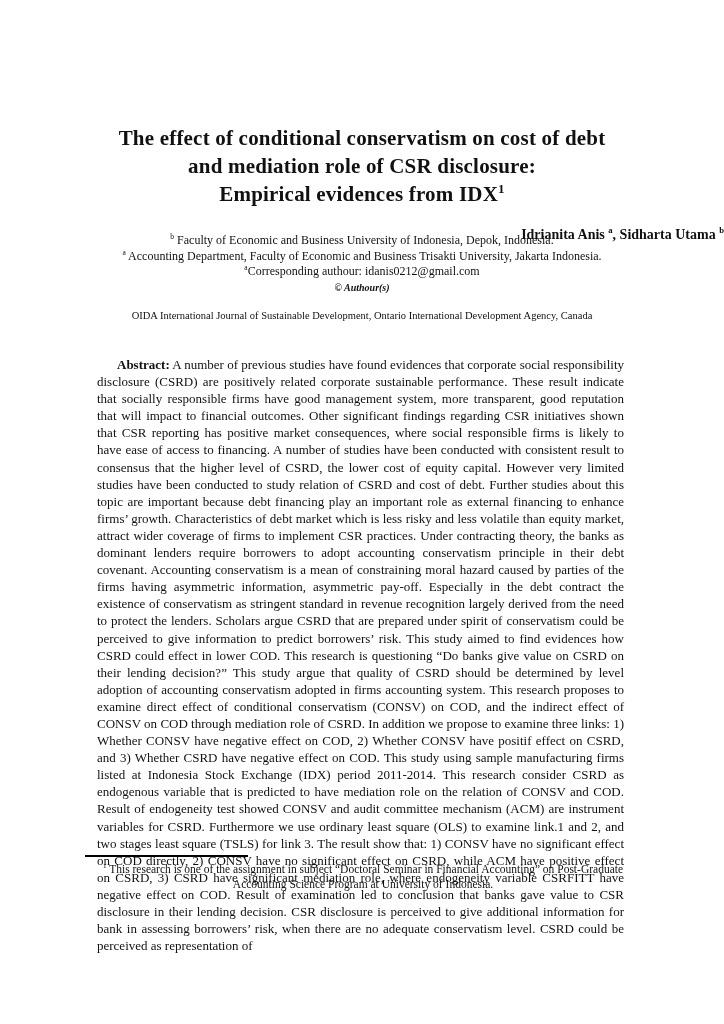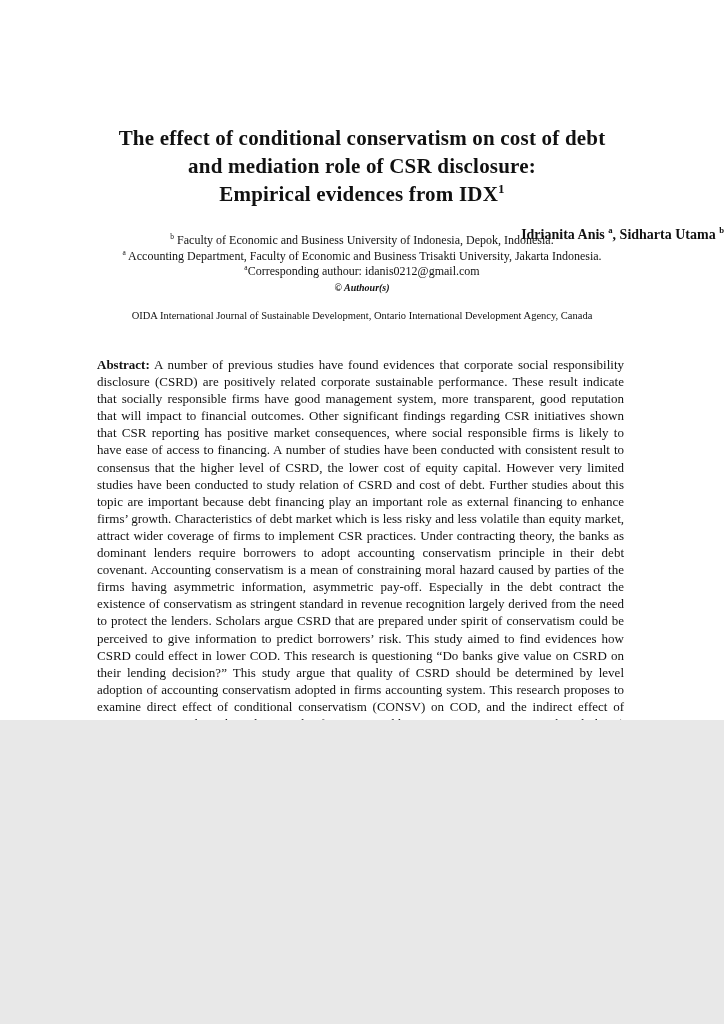--- a/index.html
+++ b/index.html
@@ -1,19 +1,19 @@
 <!DOCTYPE html>
 <html><head>
 <meta charset="utf-8">
 <style>
   html, body { margin: 0; padding: 0; background: #e8e8e8; }
   .page {
     position: relative;
     width: 724px;
-    height: 720px;
+    height: 1024px;
     margin: 0 auto;
     background: #ffffff;
     font-family: "Liberation Serif", "DejaVu Serif", serif;
     color: #111111;
     box-sizing: border-box;
     overflow: hidden;
   }
   .title-block {
     position: absolute;
     top: 124px;
@@ -61,21 +61,21 @@
   }
   .abstract-block {
     position: absolute;
     top: 356px;
     left: 97px;
     width: 527px;
     font-size: 13px;
     line-height: 17.1px;
     text-align: justify;
   }
-  .abstract-label { font-weight: bold; }
+  .abstract-label { font-weight: bold; margin-left: 20px; }
   .footnote-block {
     position: absolute;
     top: 855px;
     left: 85px;
     width: 556px;
     font-size: 11.5px;
     line-height: 15px;
     text-align: center;
   }
   .footnote-rule {

